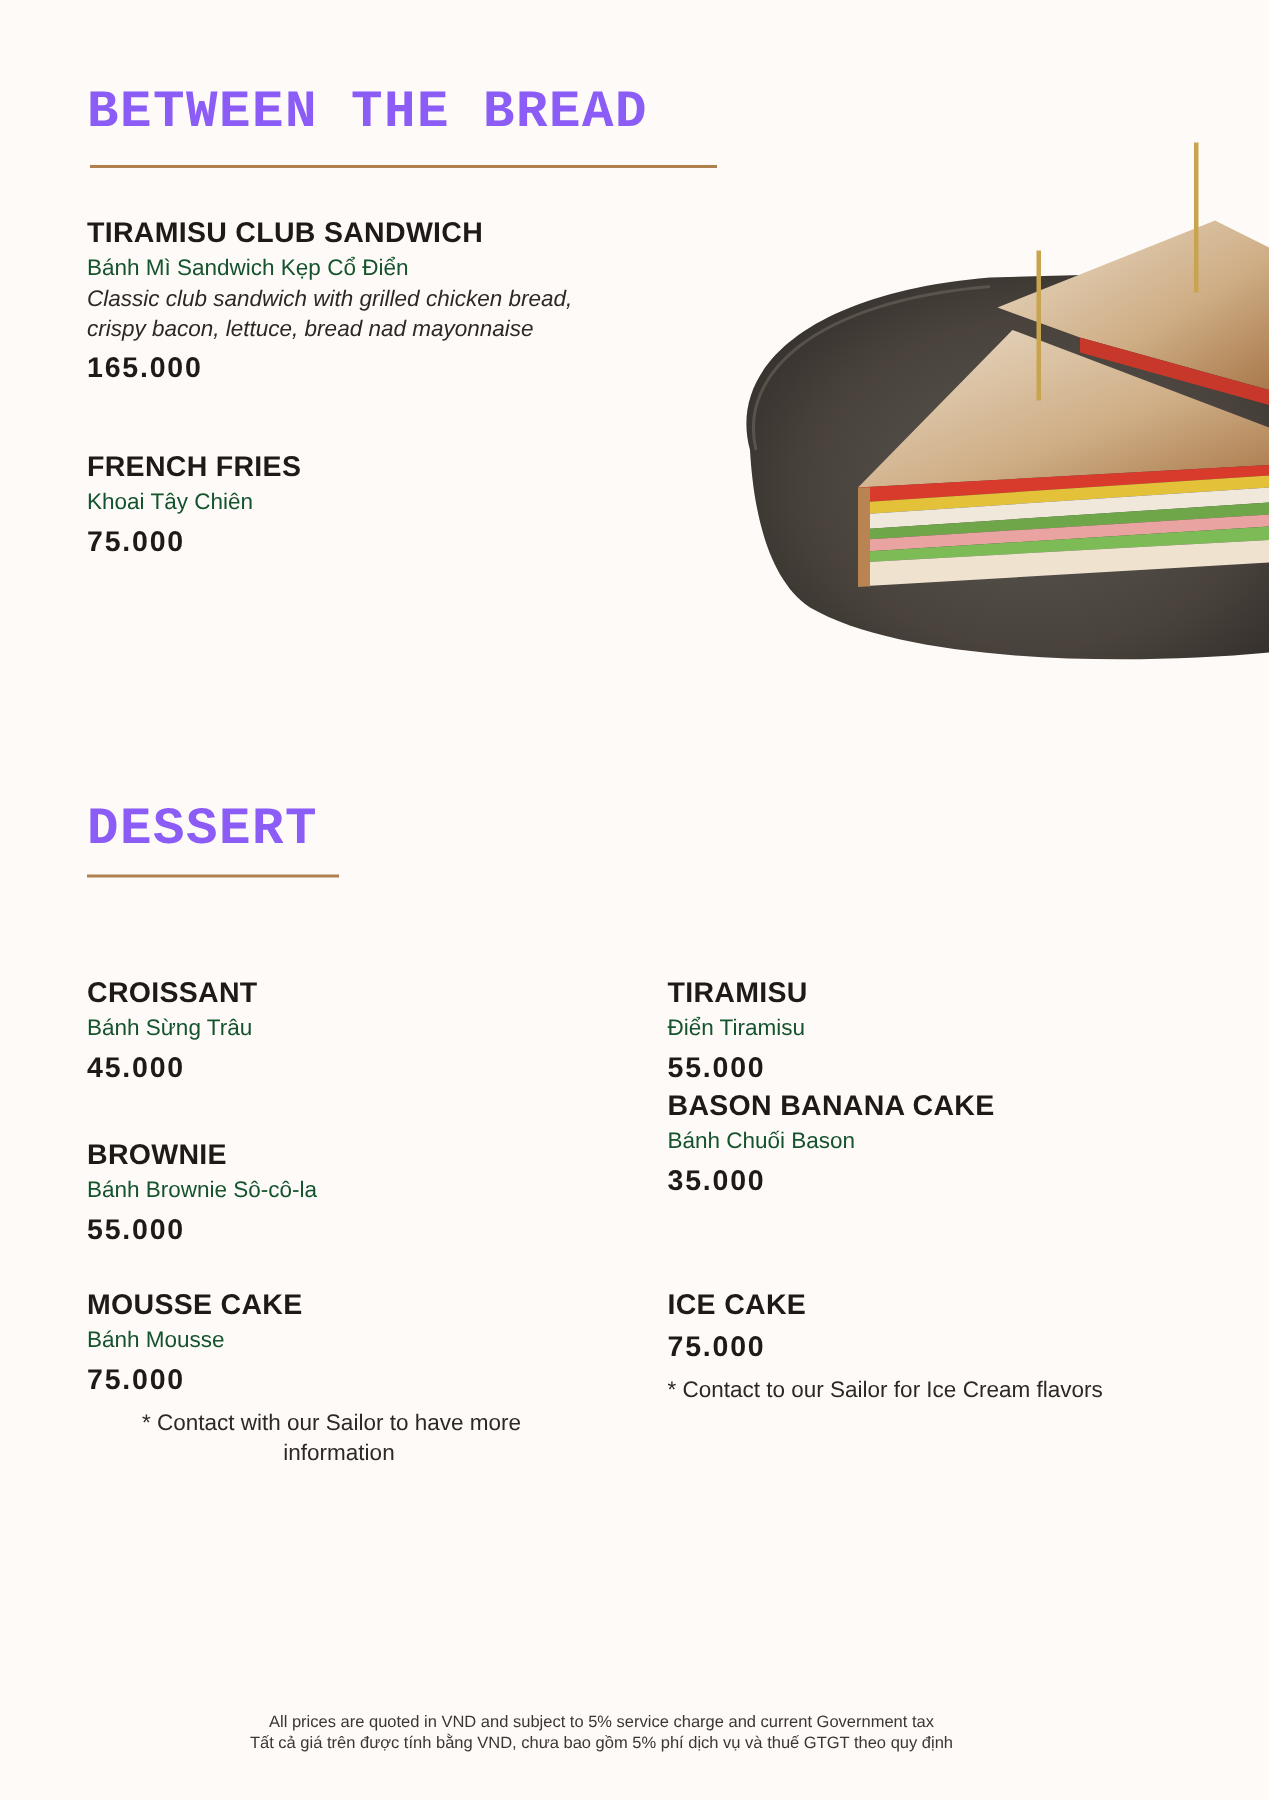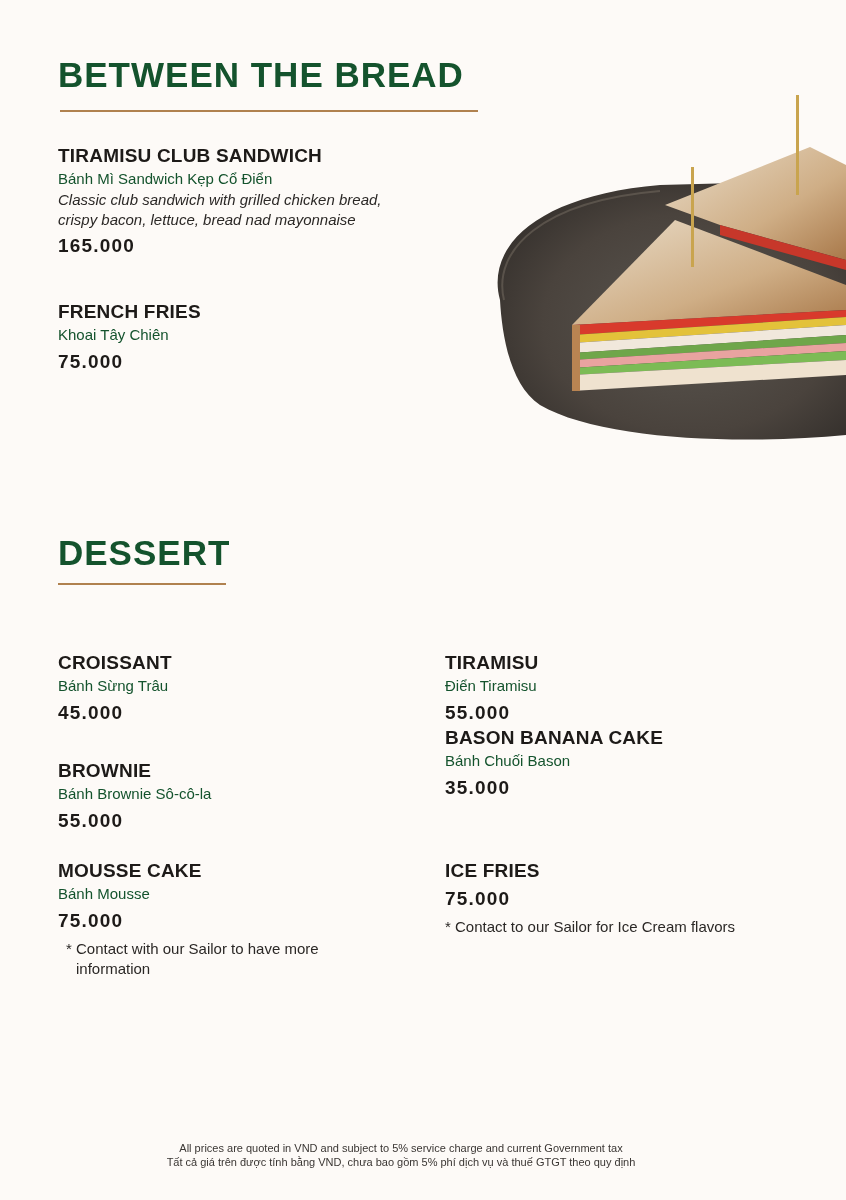--- a/index.html
+++ b/index.html
@@ -4,22 +4,22 @@
   <style>
     html, body { margin: 0; padding: 0; }
     body {
       width: 846px; height: 1200px; position: relative; overflow: hidden;
       background: #fdfaf7;
       font-family: "Liberation Sans", "DejaVu Sans", sans-serif;
       color: #1d1a18;
     }
     .section-title {
       position: absolute; margin: 0;
-      color: #14532d;
-      font-family: Liberation Sans, sans-serif;
+      color: #8b5cf6;
+      font-family: Liberation Mono, monospace;
       font-weight: bold; letter-spacing: 1px;
     }
     .rule { position: absolute; height: 2px; background: #b0814f; }
     .item { position: absolute; }
     .item .name { font-size: 19px; font-weight: bold; letter-spacing: 0.2px; line-height: 24px; }
     .item .vn { font-size: 15px; color: #14532d; line-height: 22px; }
     .item .desc { font-size: 15px; font-style: italic; color: #2b2826; line-height: 20px; }
     .item .price { font-size: 19px; font-weight: bold; letter-spacing: 1.2px; line-height: 28px; margin-top: 2px; }
     .item .note { font-size: 15px; color: #2b2826; line-height: 20px; margin-top: 4px; }
     .note.indent { padding-left: 14px; text-indent: -10px; width: 300px; }
@@ -108,25 +108,25 @@
 <div class="item" style="left:445px; top:726px;">
   <div class="name">BASON BANANA CAKE</div>
   <div class="vn">Bánh Chuối Bason</div>
   <div class="price">35.000</div>
 </div>
 
 <div class="item" style="left:58px; top:859px;">
   <div class="name">MOUSSE CAKE</div>
   <div class="vn">Bánh Mousse</div>
   <div class="price">75.000</div>
-  <div class="note indent" style="margin-left:4px;">* Contact with our Sailor to have more information</div>
+  <div class="note indent" style="margin-left:4px;text-align:center;">* Contact with our Sailor to have more information</div>
 </div>
 
 <div class="item" style="left:445px; top:859px;">
-  <div class="name">ICE FRIES</div>
+  <div class="name">ICE CAKE</div>
   <div class="price">75.000</div>
   <div class="note">* Contact to our Sailor for Ice Cream flavors</div>
 </div>
 
 <div class="footer">
   <div>All prices are quoted in VND and subject to 5% service charge and current Government tax</div>
   <div>Tất cả giá trên được tính bằng VND, chưa bao gồm 5% phí dịch vụ và thuế GTGT theo quy định</div>
 </div>
 
 </body></html>

